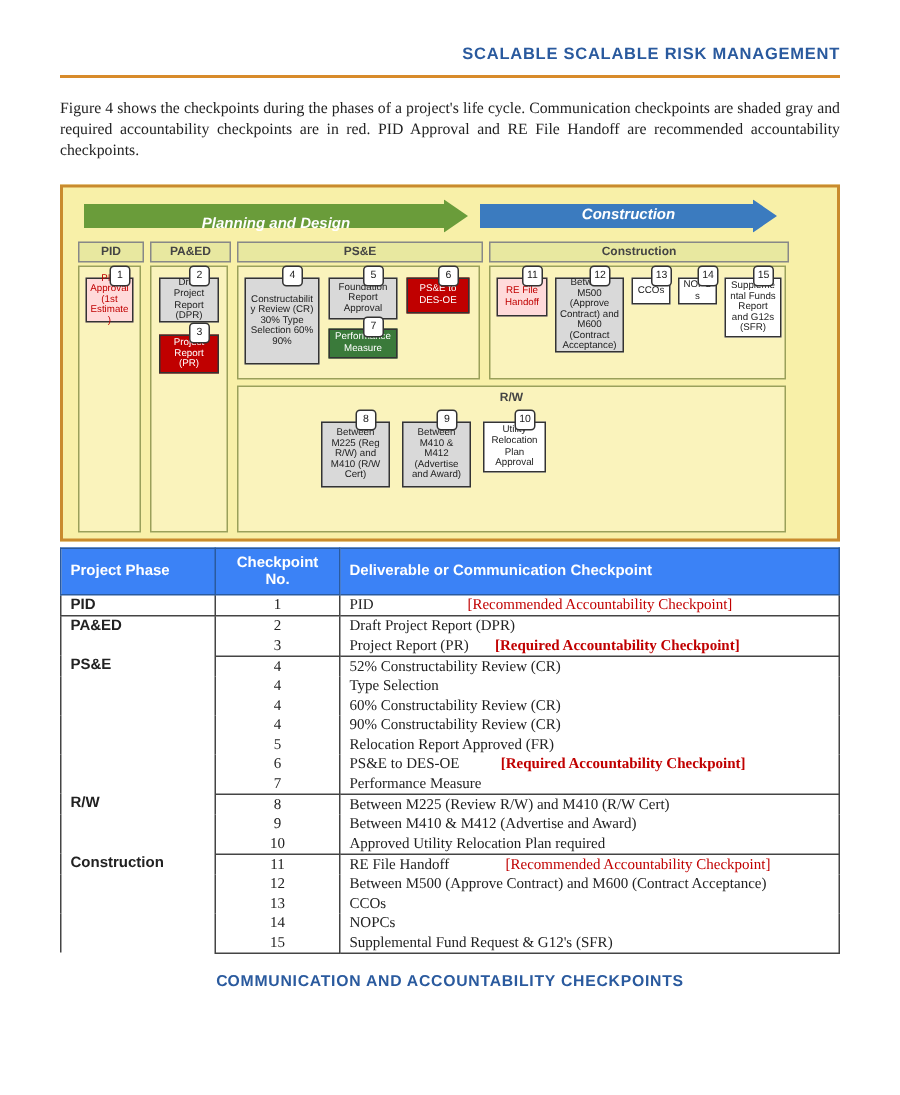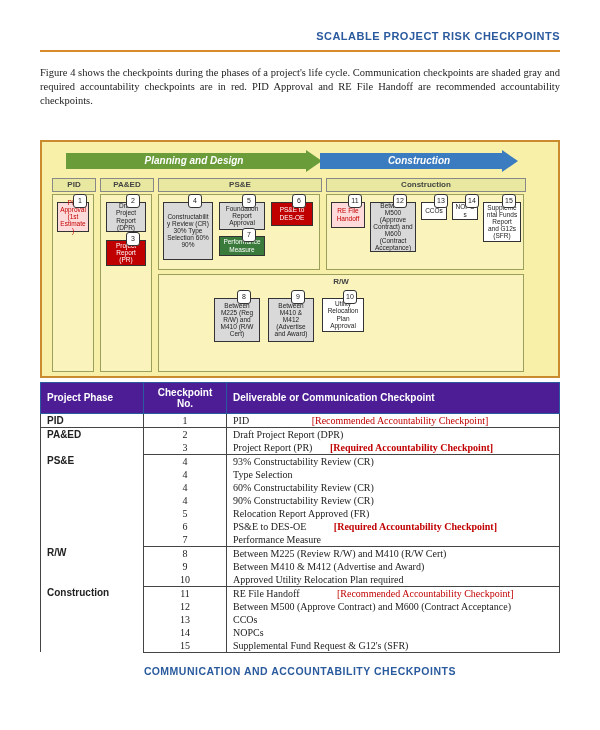--- a/index.html
+++ b/index.html
@@ -21,21 +21,21 @@
     letter-spacing: 0.5px;
   }
   .header-rule {
     border: none;
     border-top: 2px solid #d88b2a;
     margin: 8px 0 14px 0;
   }
   .intro {
     font-size: 10.5px;
     line-height: 1.35;
-    margin-bottom: 31px;
+    margin-bottom: 14px;
     text-align: justify;
   }
   .diagram {
     border: 2px solid #c98b2e;
     background: #f8f0a8;
     padding: 6px;
     margin-bottom: 4px;
     height: 238px;
     box-sizing: border-box;
     position: relative;
@@ -46,21 +46,21 @@
     top: 8px;
     height: 22px;
     display: flex;
     align-items: center;
     justify-content: center;
     font-style: italic;
     font-weight: bold;
     color: #fff;
     font-size: 10px;
   }
-  .arrow1 { left: 24px; width: 256px; }
+  .arrow1 { left: 14px; width: 256px; align-items: flex-end; }
   .arrow2 { left: 278px; width: 198px; }
   .arrow svg { position: absolute; inset: 0; }
   .arrow span { position: relative; z-index: 1; }
   .arrow1 svg polygon { fill: #6a9c3a; }
   .arrow2 svg polygon { fill: #3b7bbf; }
 
   .phase-box {
     position: absolute;
     top: 36px;
     height: 12px;
@@ -125,21 +125,21 @@
     text-align: center;
     z-index: 2;
   }
 
   .tbl {
     width: 100%;
     border-collapse: collapse;
     font-size: 10px;
   }
   .tbl th {
-    background: #4c1d95;
+    background: #3b82f6;
     color: #fff;
     font-family: Arial, sans-serif;
     font-size: 10px;
     border: 1px solid #2a5a9e;
     padding: 4px 6px;
     text-align: left;
   }
   .tbl td {
     border-left: 1px solid #444;
     border-right: 1px solid #444;
@@ -161,21 +161,21 @@
     font-size: 10.5px;
     font-weight: bold;
     color: #2a5a9e;
     margin-top: 12px;
   }
   .caption .sc { font-variant: small-caps; letter-spacing: 0.5px; }
 </style>
 </head>
 <body>
 
-<div class="header-title">SCALABLE PROJECT RISK CHECKPOINTS</div>
+<div class="header-title">SCALABLE SCALABLE RISK MANAGEMENT</div>
 <hr class="header-rule">
 
 <p class="intro">Figure 4 shows the checkpoints during the phases of a project's life cycle.  Communication checkpoints are shaded gray and required accountability checkpoints are in red.  PID Approval and RE File Handoff are recommended accountability checkpoints.</p>
 
 <div class="diagram">
 
   <div class="arrow arrow1">
     <svg viewBox="0 0 256 22" preserveAspectRatio="none">
         <polygon points="0,3 240,3 240,0 256,11 240,22 240,19 0,19"></polygon>
       </svg>
@@ -255,21 +255,21 @@
     <td class="no-cell">2</td>
     <td>Draft Project Report (DPR)</td>
   </tr>
   <tr class="section-end">
     <td class="no-cell">3</td>
     <td><span>Project Report (PR)</span> &nbsp;&nbsp;&nbsp;&nbsp;&nbsp;&nbsp;<span class="red-b">[Required Accountability Checkpoint]</span></td>
   </tr>
   <tr>
     <td class="phase-cell" rowspan="7">PS&amp;E</td>
     <td class="no-cell">4</td>
-    <td>93% Constructability Review (CR)</td>
+    <td>52% Constructability Review (CR)</td>
   </tr>
   <tr>
         <td class="no-cell">4</td>
         <td>Type Selection</td>
       </tr>
   <tr>
         <td class="no-cell">4</td>
         <td>60% Constructability Review (CR)</td>
       </tr>
   <tr>

